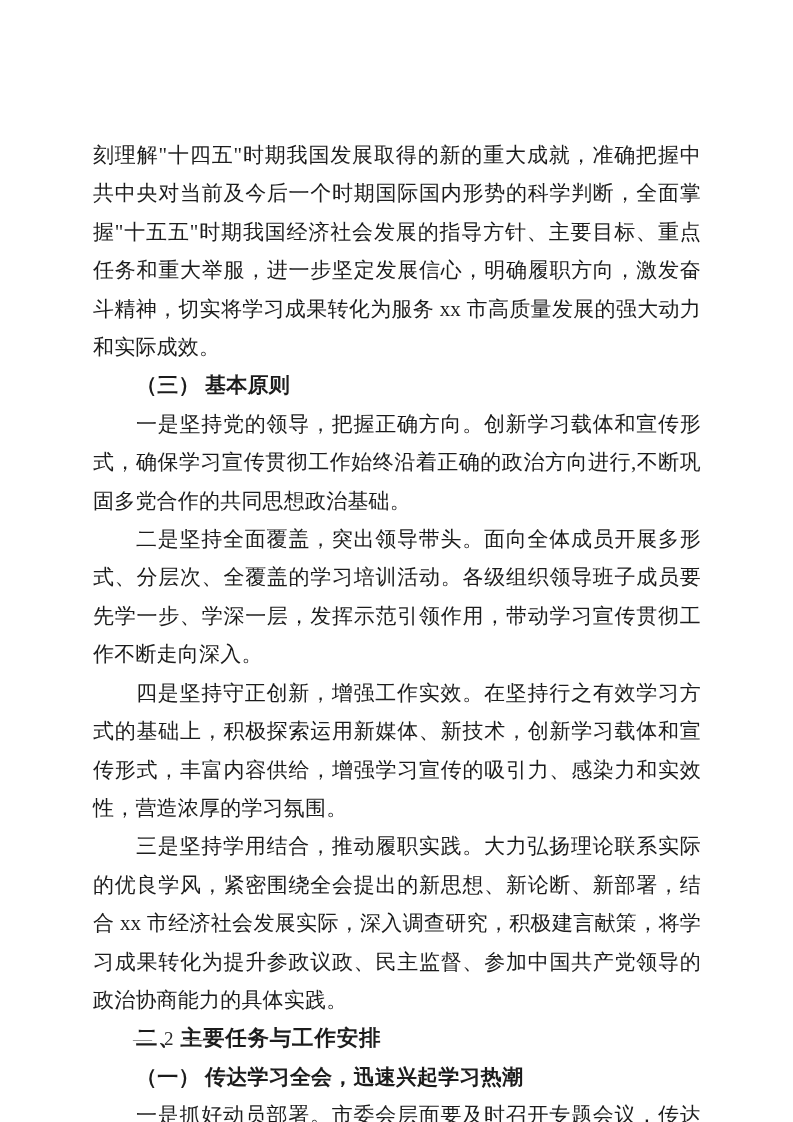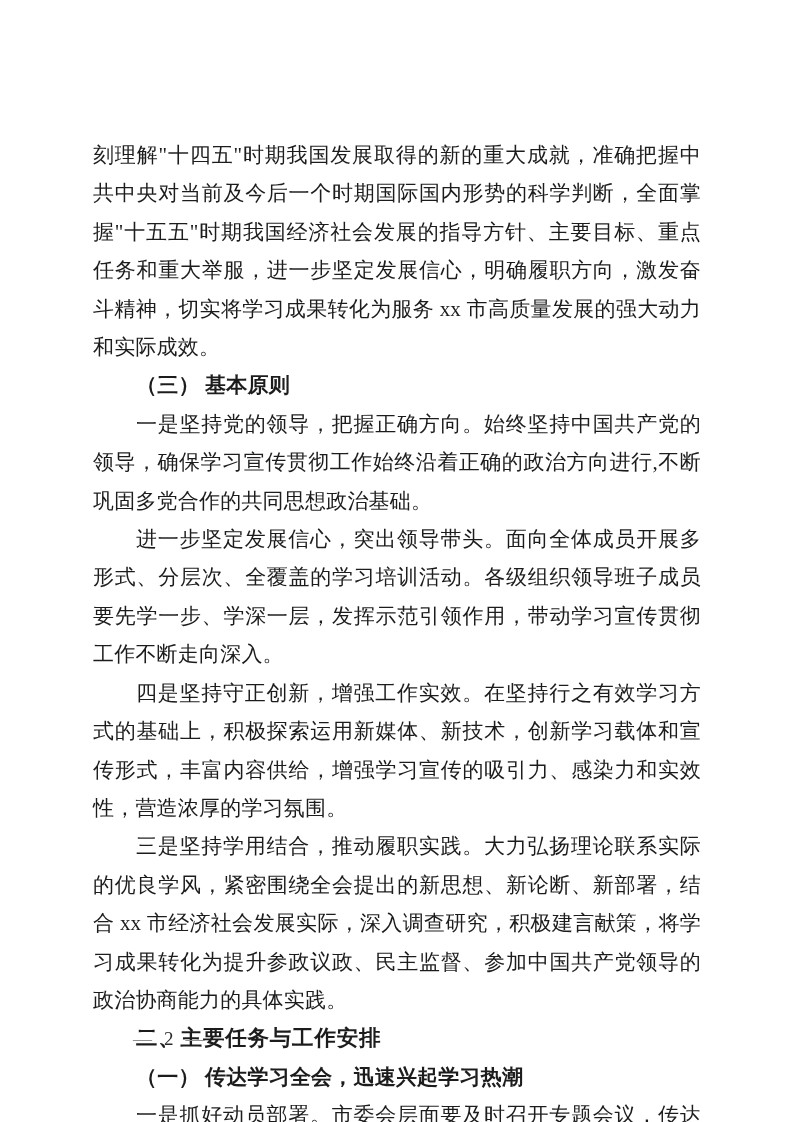--- a/index.html
+++ b/index.html
@@ -57,23 +57,23 @@
 </head>
 <body>
 
 <div class="page">
 
   <div class="content">
     <p class="para continuation">刻理解"十四五"时期我国发展取得的新的重大成就，准确把握中共中央对当前及今后一个时期国际国内形势的科学判断，全面掌握"十五五"时期我国经济社会发展的指导方针、主要目标、重点任务和重大举服，进一步坚定发展信心，明确履职方向，激发奋斗精神，切实将学习成果转化为服务 xx 市高质量发展的强大动力和实际成效。</p>
 
     <p class="heading-kai">（三） 基本原则</p>
 
-    <p class="para">一是坚持党的领导，把握正确方向。始终坚持中国共产党的领导，确保学习宣传贯彻工作始终沿着正确的政治方向进行,不断巩固多党合作的共同思想政治基础。</p>
+    <p class="para">一是坚持党的领导，把握正确方向。创新学习载体和宣传形式，确保学习宣传贯彻工作始终沿着正确的政治方向进行,不断巩固多党合作的共同思想政治基础。</p>
 
-    <p class="para">进一步坚定发展信心，突出领导带头。面向全体成员开展多形式、分层次、全覆盖的学习培训活动。各级组织领导班子成员要先学一步、学深一层，发挥示范引领作用，带动学习宣传贯彻工作不断走向深入。</p>
+    <p class="para">二是坚持全面覆盖，突出领导带头。面向全体成员开展多形式、分层次、全覆盖的学习培训活动。各级组织领导班子成员要先学一步、学深一层，发挥示范引领作用，带动学习宣传贯彻工作不断走向深入。</p>
 
     <p class="para">四是坚持守正创新，增强工作实效。在坚持行之有效学习方式的基础上，积极探索运用新媒体、新技术，创新学习载体和宣传形式，丰富内容供给，增强学习宣传的吸引力、感染力和实效性，营造浓厚的学习氛围。</p>
 
     <p class="para">三是坚持学用结合，推动履职实践。大力弘扬理论联系实际的优良学风，紧密围绕全会提出的新思想、新论断、新部署，结合 xx 市经济社会发展实际，深入调查研究，积极建言献策，将学习成果转化为提升参政议政、民主监督、参加中国共产党领导的政治协商能力的具体实践。</p>
 
     <p class="heading-hei">二、主要任务与工作安排</p>
 
     <p class="heading-kai">（一） 传达学习全会，迅速兴起学习热潮</p>
 
     <p class="para">一是抓好动员部署。市委会层面要及时召开专题会议，传达学习全会</p>

